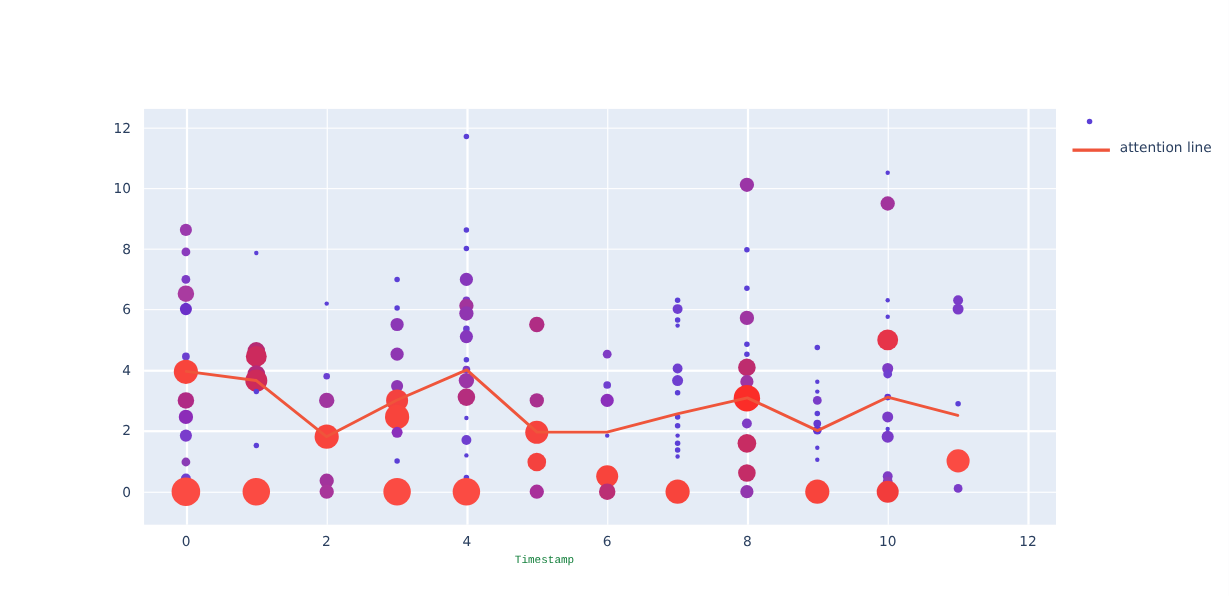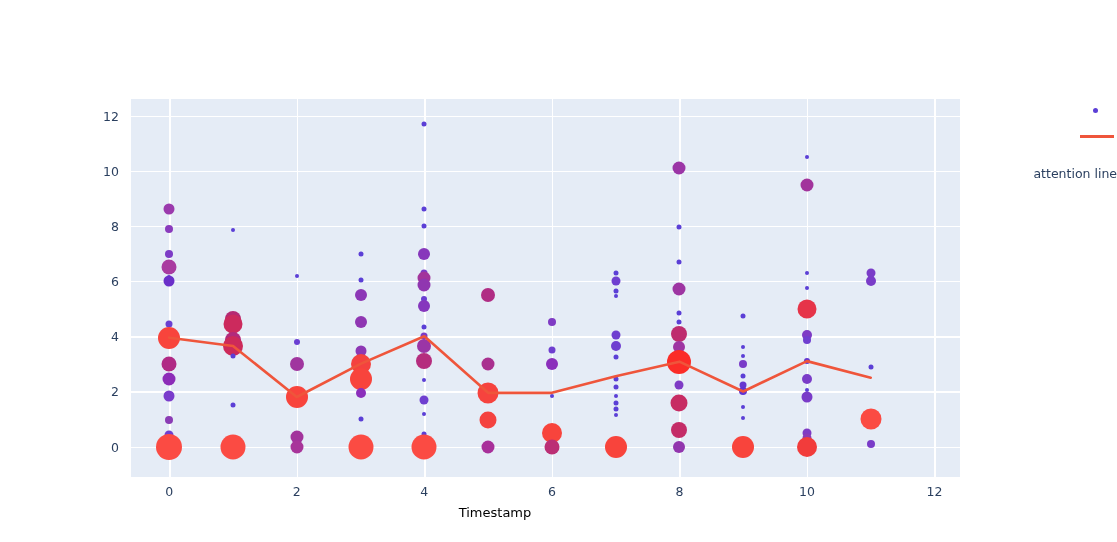--- a/index.html
+++ b/index.html
@@ -64,37 +64,37 @@
     position: absolute;
     width: 1px;
     height: 5px;
     background: #ffffff;
     top: 477px;
   }
   #xlabel {
     position: absolute;
     left: 495px;
     top: 505px;
-    font-size: 13px;
-    color: #000000;
+    font-size: 10px;
+    color: #15803d;
     transform: translateX(-50%);
     white-space: nowrap;
+    font-family: Liberation Mono, monospace;
   }
   #legend {
     position: absolute;
     left: 972px;
     top: 100px;
     width: 145px;
   }
   .legend-row {
     position: relative;
     height: 26px;
     display: flex;
-    align-items: flex-end;
-    flex-direction: column;
+    align-items: flex-start;
   }
   .legend-swatch {
     width: 40px;
     height: 20px;
     position: relative;
     flex: 0 0 40px;
   }
   .legend-dot {
     position: absolute;
     left: 16px;

